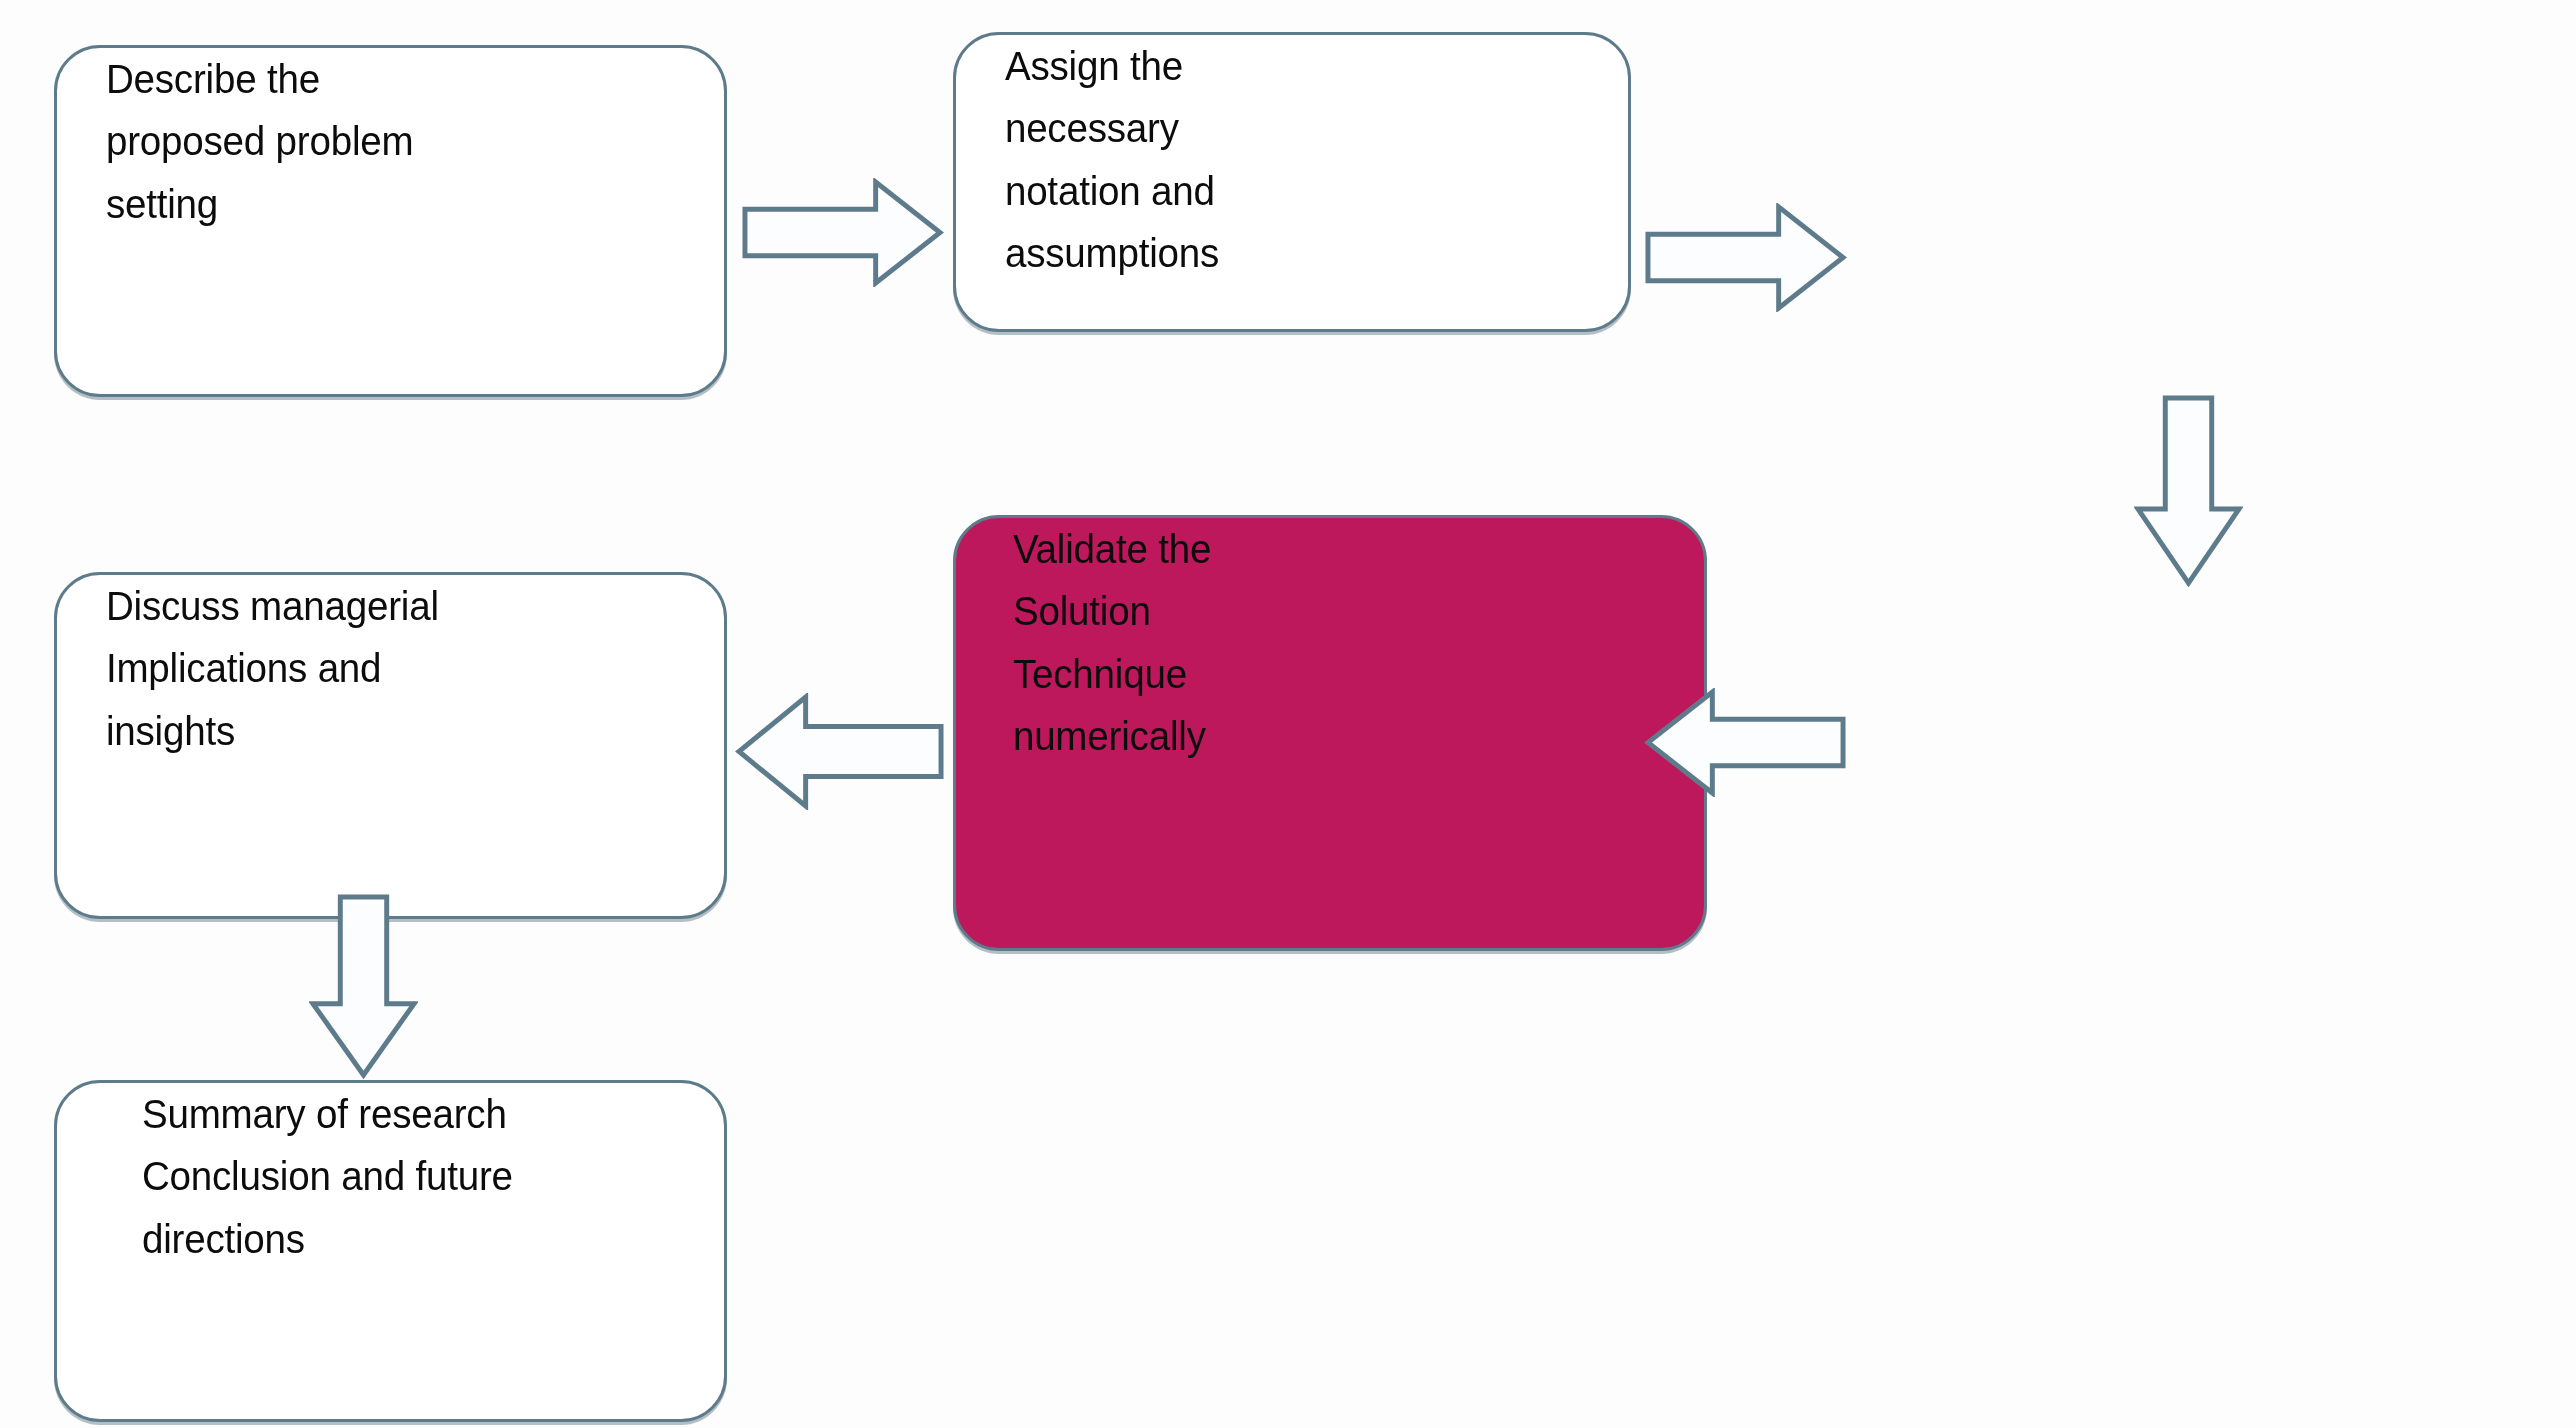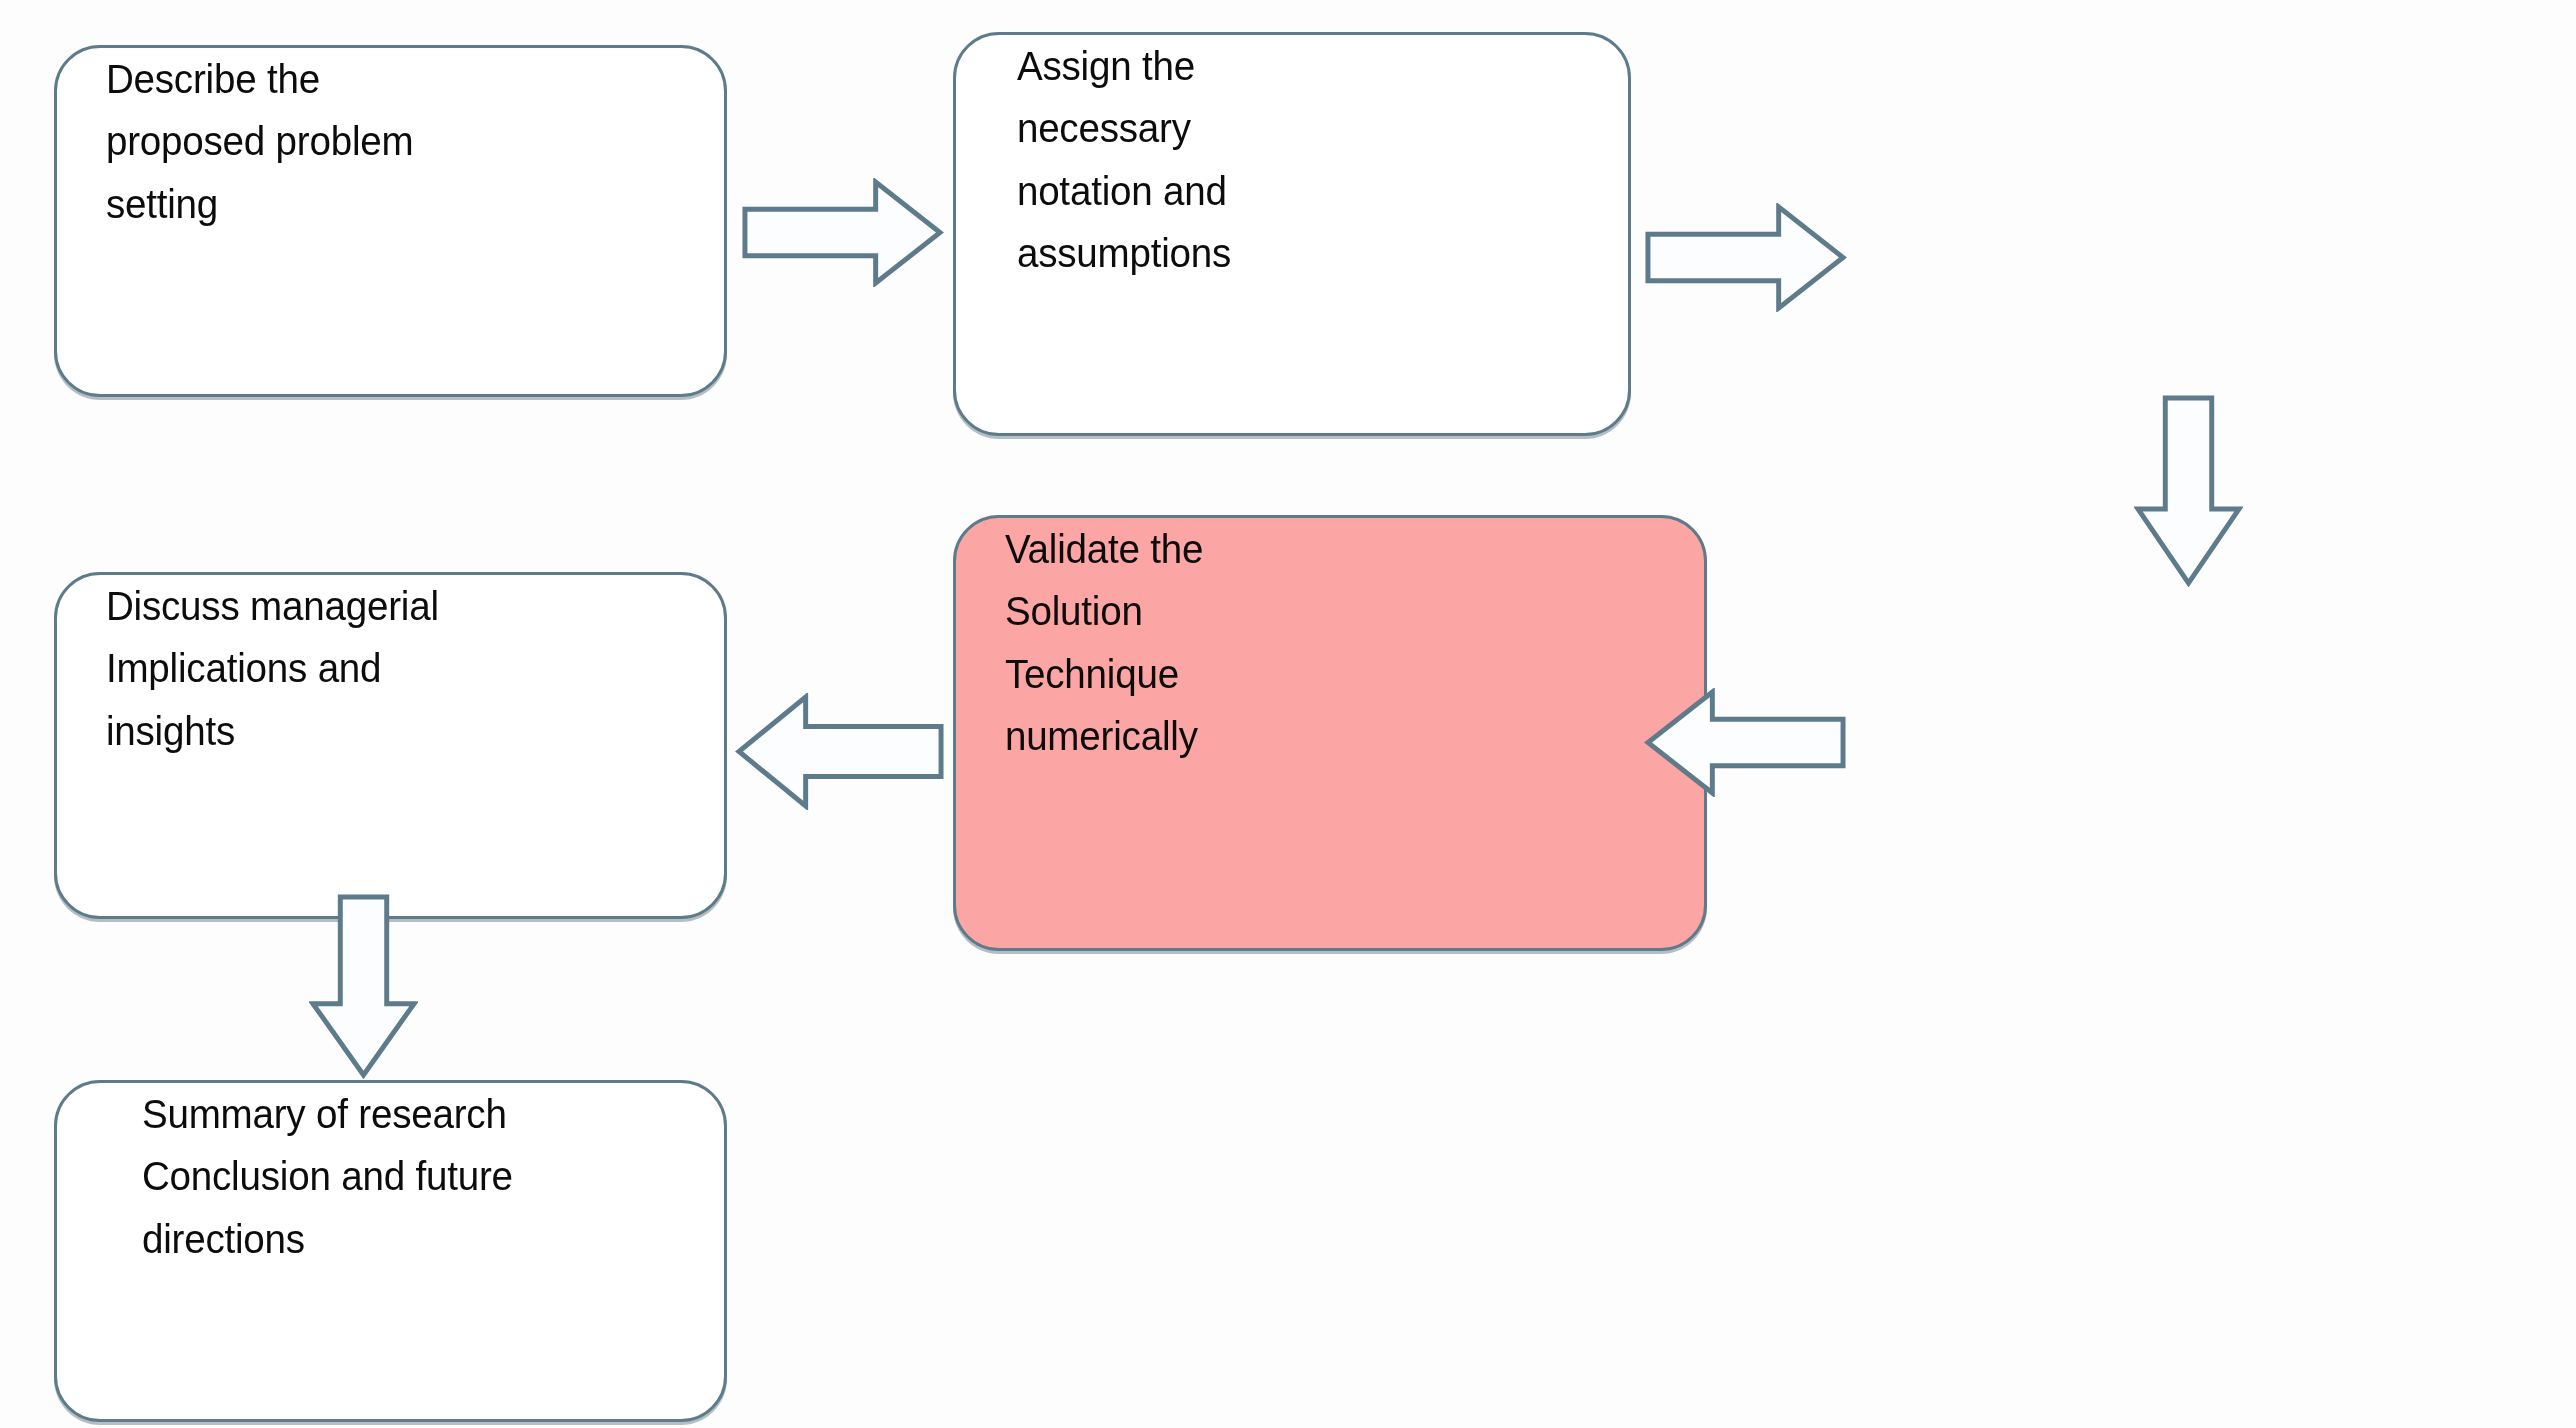--- a/index.html
+++ b/index.html
@@ -52,27 +52,27 @@
 </style>
 </head>
 <body>
 
 <div id="canvas">
     <div class="node" style="left: 54px; top: 45px; width: 673px; height: 352px; border-color: rgb(93, 123, 138); background: rgb(255, 255, 255);">
       <div class="node-label" style="color: rgb(12, 12, 12);">Describe the
 proposed problem
 setting</div>
     </div>
-    <div class="node" style="left: 953px; top: 32px; width: 678px; height: 404px; border-color: rgb(93, 123, 138); background: rgb(255, 255, 255); padding-left: 12px;">
+    <div class="node" style="left: 953px; top: 32px; width: 678px; height: 300px; border-color: rgb(93, 123, 138); background: rgb(255, 255, 255);">
       <div class="node-label" style="color: rgb(12, 12, 12);">Assign the
 necessary
 notation and
 assumptions</div>
     </div>
-    <div class="node" style="left: 953px; top: 515px; width: 754px; height: 436px; border-color: rgb(93, 123, 138); background: #fca5a5;">
+    <div class="node" style="left: 953px; top: 515px; width: 754px; height: 436px; border-color: rgb(93, 123, 138); background: #be185d; padding-left: 8px;">
       <div class="node-label" style="color: rgb(12, 12, 12);">Validate the
 Solution
 Technique
 numerically</div>
     </div>
     <div class="node" style="left: 54px; top: 572px; width: 673px; height: 347px; border-color: rgb(93, 123, 138); background: rgb(255, 255, 255);">
       <div class="node-label" style="color: rgb(12, 12, 12);">Discuss managerial
 Implications and
 insights</div>
     </div>

